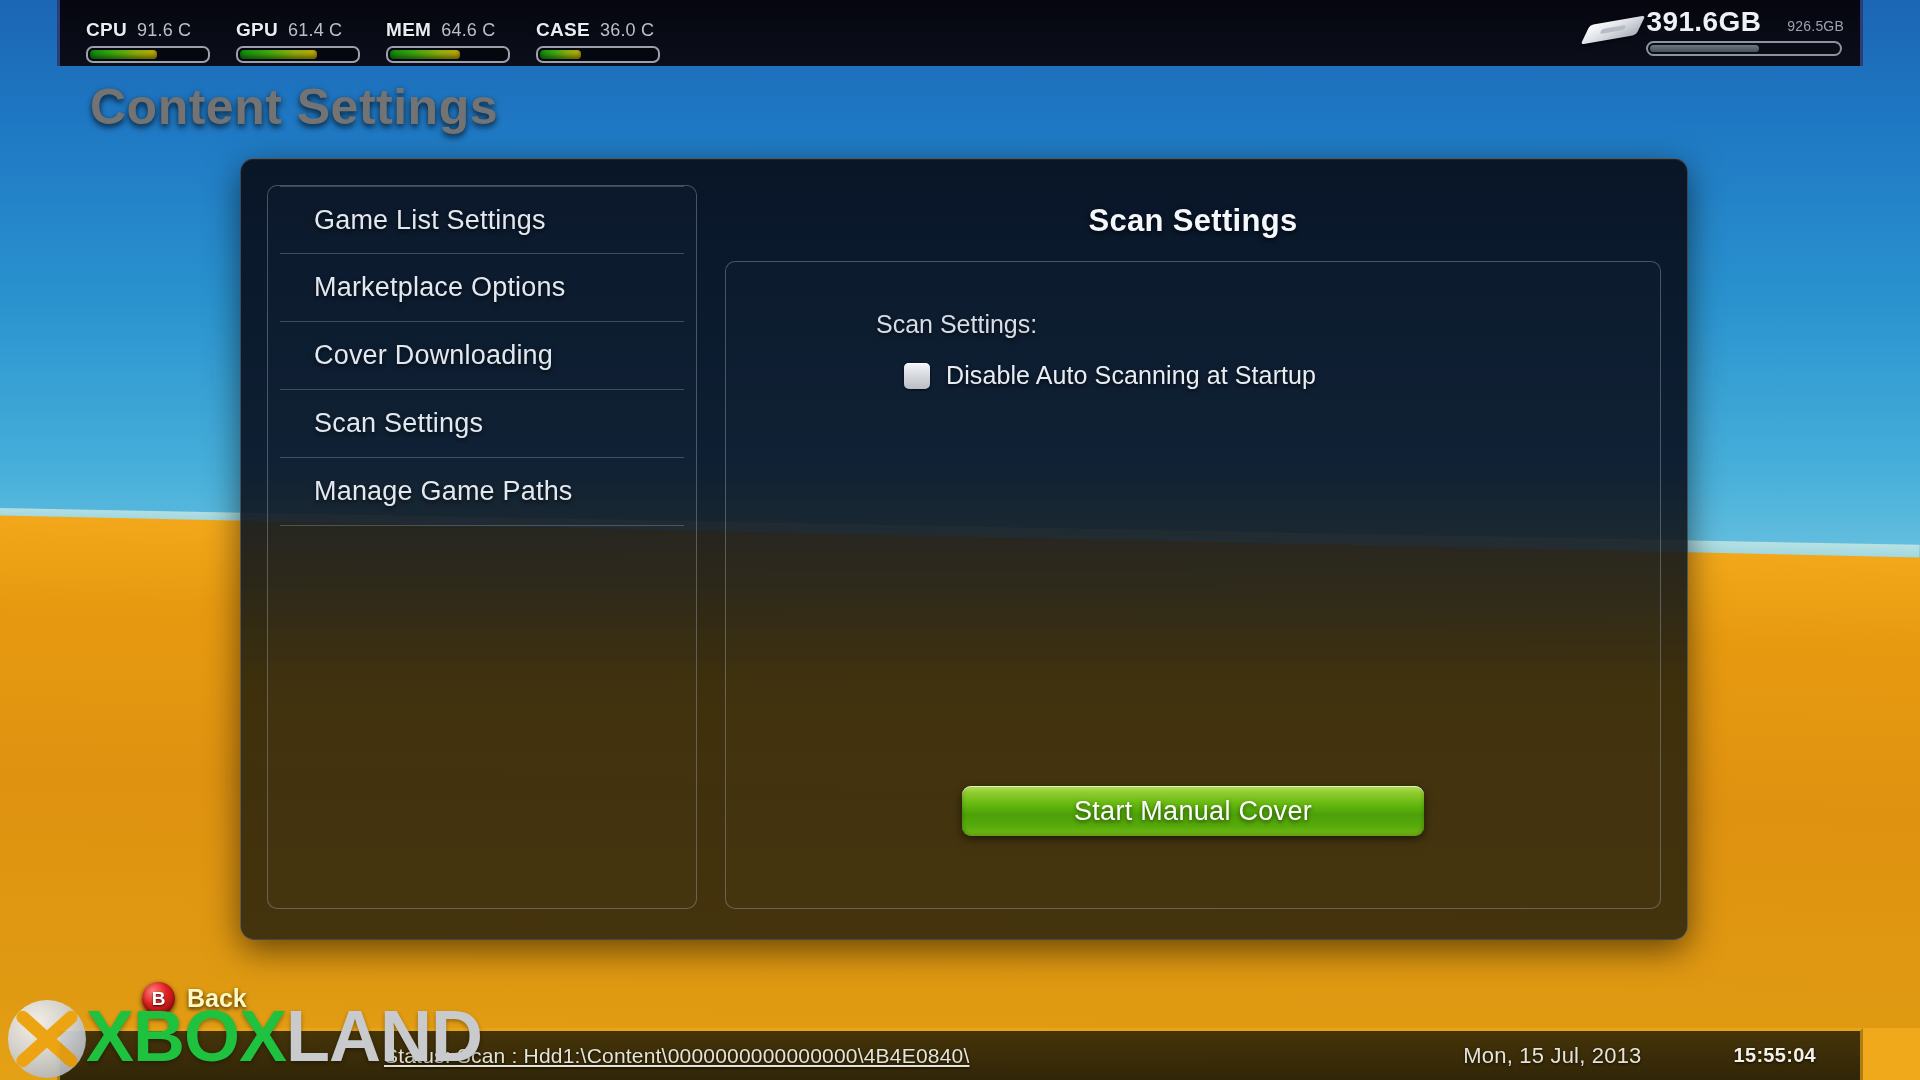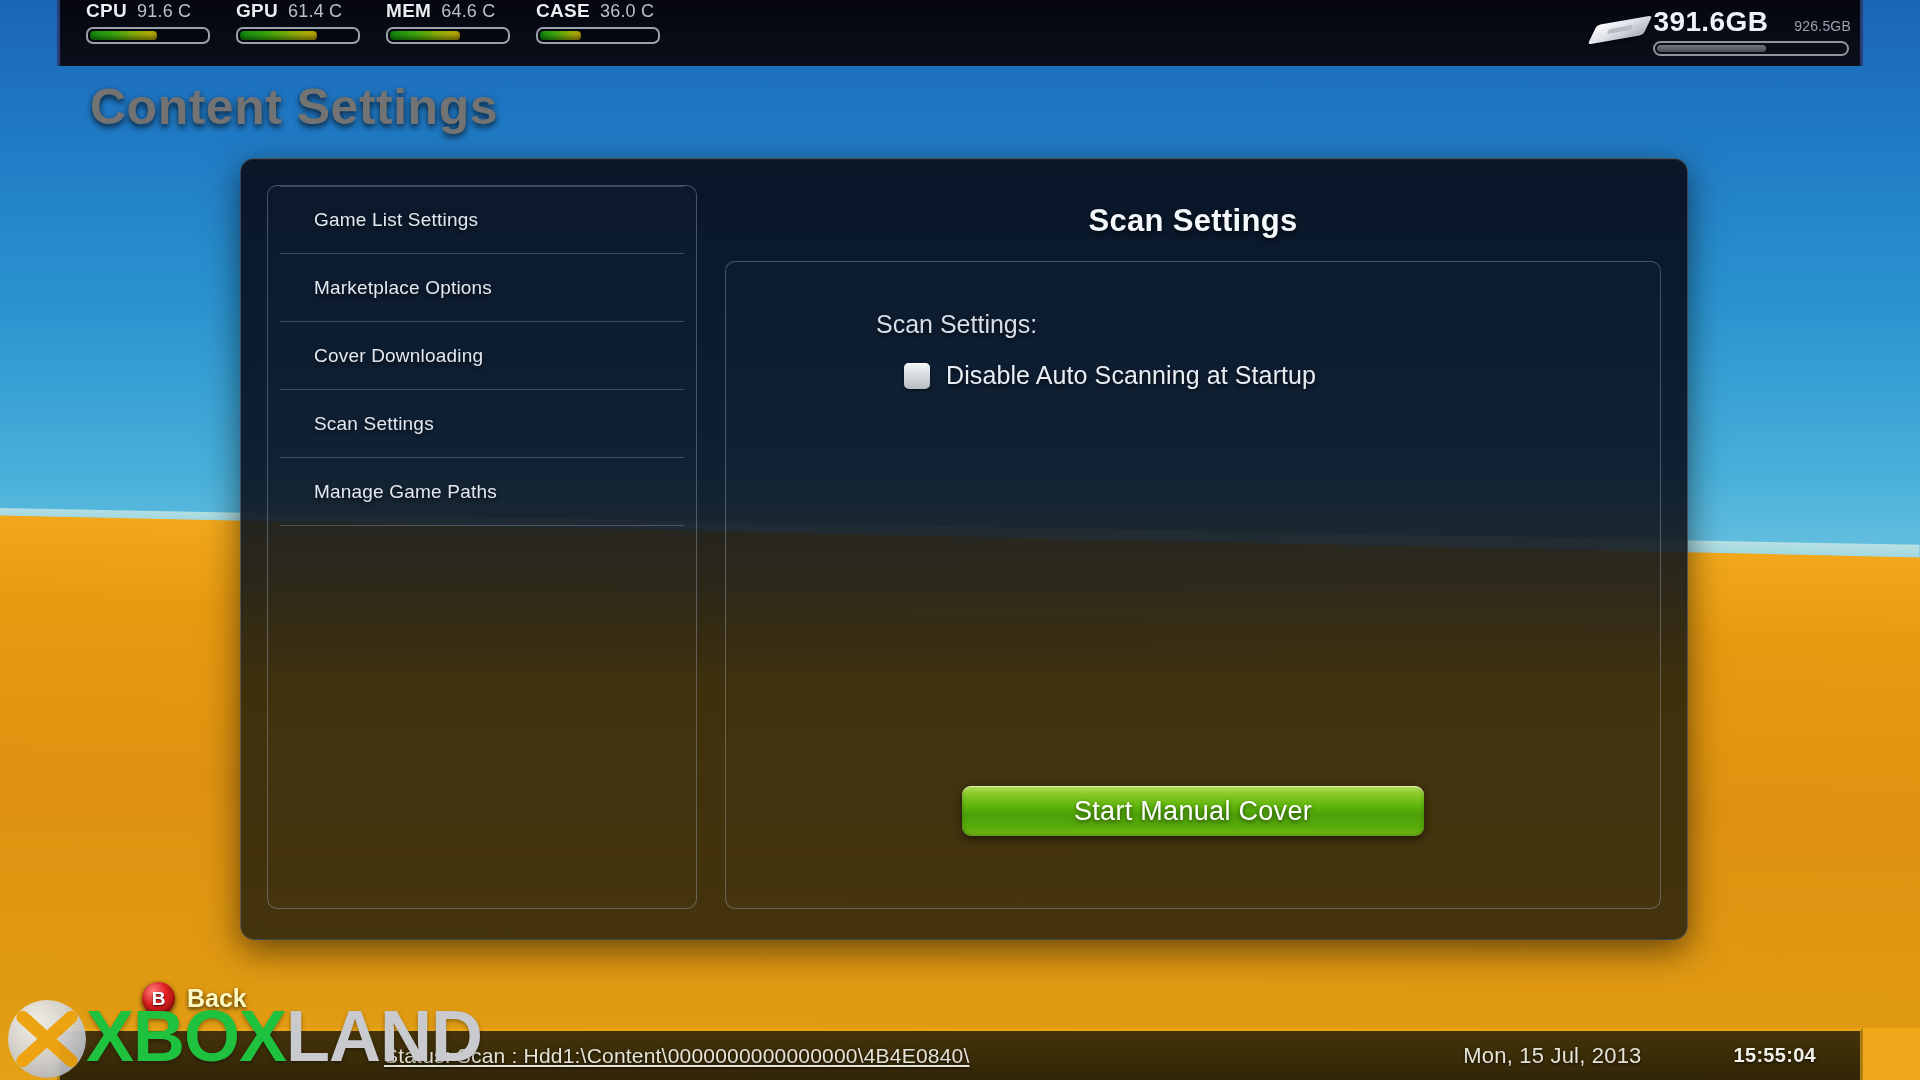--- a/index.html
+++ b/index.html
@@ -33,41 +33,41 @@
     transform:rotate(1.1deg); transform-origin:0 0;
   }
 
   
   #topbar {
     position:absolute; left:57px; top:0; width:1806px; height:66px;
     background:linear-gradient(to bottom,#05060e 0%,#090b16 60%,#0b0d1a 100%);
     z-index:6; display:flex; align-items:flex-start;
     border-left:3px solid #2b3e7a; border-right:3px solid #2b3e7a;
   }
-  #topbar .left { display:flex; padding-left:20px; padding-top:0; }
+  #topbar .left { display:flex; padding-left:20px; padding-top:19px; }
   .sensor { width:150px; }
   .sensor .row { display:flex; align-items:baseline; gap:10px; padding-left:6px; }
   .sensor .nm {
     color:#e9ecf3; font-size:19px; font-weight:bold; letter-spacing:.3px;
     text-shadow:0 0 3px rgba(0,0,0,.9);
   }
   .sensor .val { color:#b9c0cc; font-size:18px; letter-spacing:.2px; }
   .bar-outer {
     margin-top:5px; margin-left:6px; width:124px; height:17px; border-radius:7px;
     border:2px solid #9aa1ad; background:#05070f; padding:2px; overflow:hidden;
   }
   .bar-fill {
     height:100%; border-radius:4px;
     background:linear-gradient(to right,#0f8a0f 0%,#3aa80d 35%,#8fae0a 70%,#c0a806 100%);
     box-shadow:inset 0 -3px 4px rgba(0,0,0,.45);
   }
 
   #storage {
     margin-left:auto; display:flex; align-items:center; gap:4px;
-    padding-right:9px; padding-top:6px;
+    padding-right:16px; padding-top:6px;
   }
   #hddicon { width:56px; height:34px; position:relative; }
   #hddicon .slab {
     position:absolute; left:2px; top:6px; width:50px; height:20px;
     background:linear-gradient(150deg,#ffffff 0%,#dfe2e8 45%,#a9aeb8 100%);
     transform:skewX(-34deg) rotate(-11deg); border-radius:3px;
     box-shadow:0 2px 3px rgba(0,0,0,.6);
   }
   #hddicon .notch {
     position:absolute; left:16px; top:13px; width:22px; height:5px;
@@ -110,21 +110,21 @@
   #menu {
     width:430px; border:1px solid rgba(160,172,190,.40); border-radius:10px;
     padding:0 12px; background:rgba(255,255,255,.012);
   }
   .menu-item {
     height:68px; display:flex; align-items:center; padding-left:34px;
     border-bottom:1px solid rgba(163,176,196,.32); cursor:pointer;
   }
   .menu-item:first-child { border-top:1px solid rgba(163,176,196,.32); }
   .menu-item span {
-    color:#e2e8f0; font-size:19px; letter-spacing:.2px;
+    color:#e2e8f0; font-size:27px; letter-spacing:.2px;
     text-shadow:0 2px 4px rgba(0,0,0,.7);
   }
 
   
   #right { flex:1; display:flex; flex-direction:column; }
   #right-title {
     text-align:center; color:#f4f7fb; font-size:31px; font-weight:bold;
     letter-spacing:.3px; padding:18px 0 22px 0;
     text-shadow:0 2px 5px rgba(0,0,0,.75);
   }

